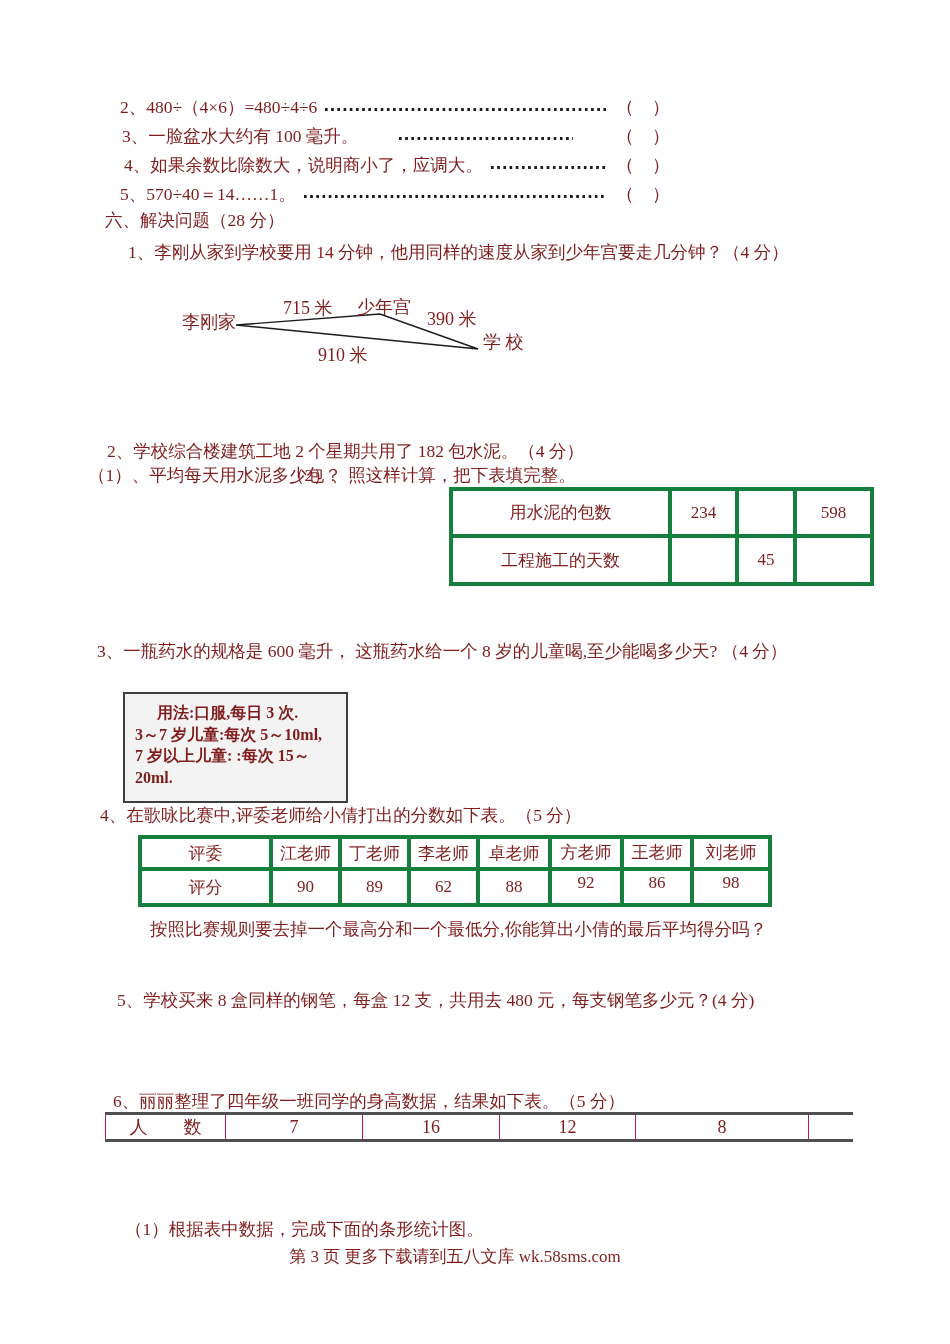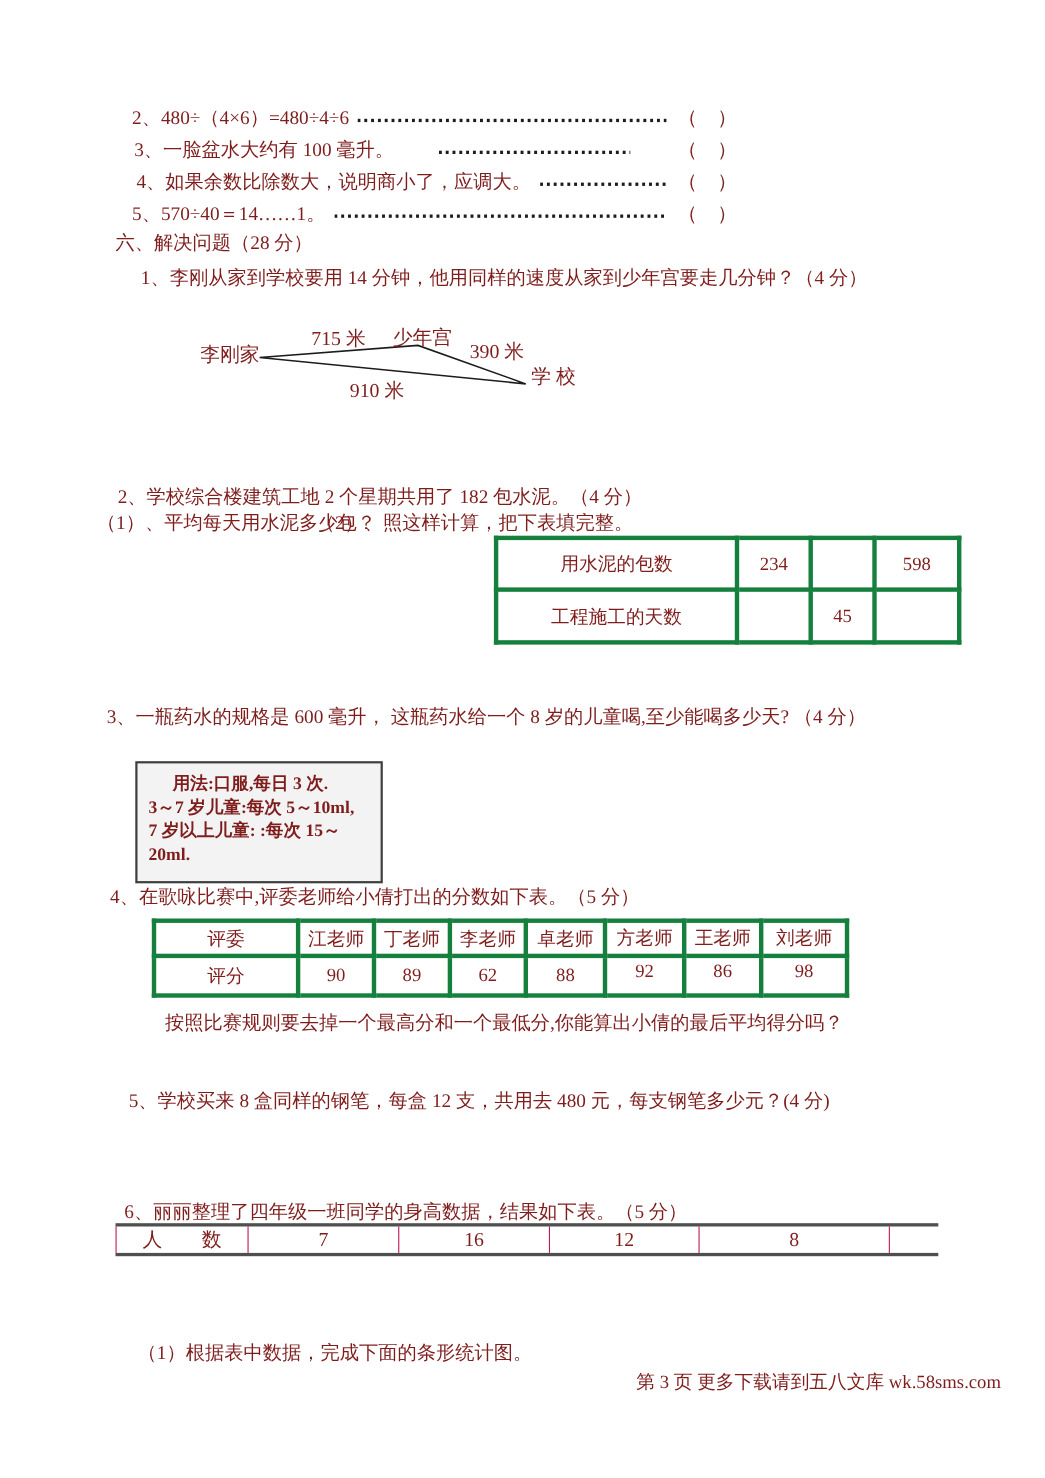--- a/index.html
+++ b/index.html
@@ -25,21 +25,21 @@
   .q6tbl tr:first-child td{border-top:none;}
   .q6tbl tr:last-child td{border-bottom:none;}
   .q6tbl td.hcell{text-align:left;padding:0 8px;white-space:normal;line-height:24px;
                   letter-spacing:4px;}
   
   .medbox{background:#f3f3f3;border:2px solid #3e3e3e;box-sizing:border-box;
           padding:8px 6px 0 10px;font-size:16px;line-height:21.5px;font-weight:bold;}
   .medbox div{white-space:nowrap;}
   .med-indent{text-indent:22px;}
   .diagram-label{font-size:18px;white-space:nowrap;}
-  .footer{width:910px;text-align:right;font-size:17px;}
+  .footer{width:910px;text-align:center;font-size:17px;}
 </style>
 </head>
 <body>
 
 <div class="page">
 
   <div class="abs jline" style="left:120px;top:95px;width:550px;">
     <span class="jtext">2、480÷（4×6）=480÷4÷6</span>
     <span class="dots"></span>
     <span class="answer">（　）</span>

